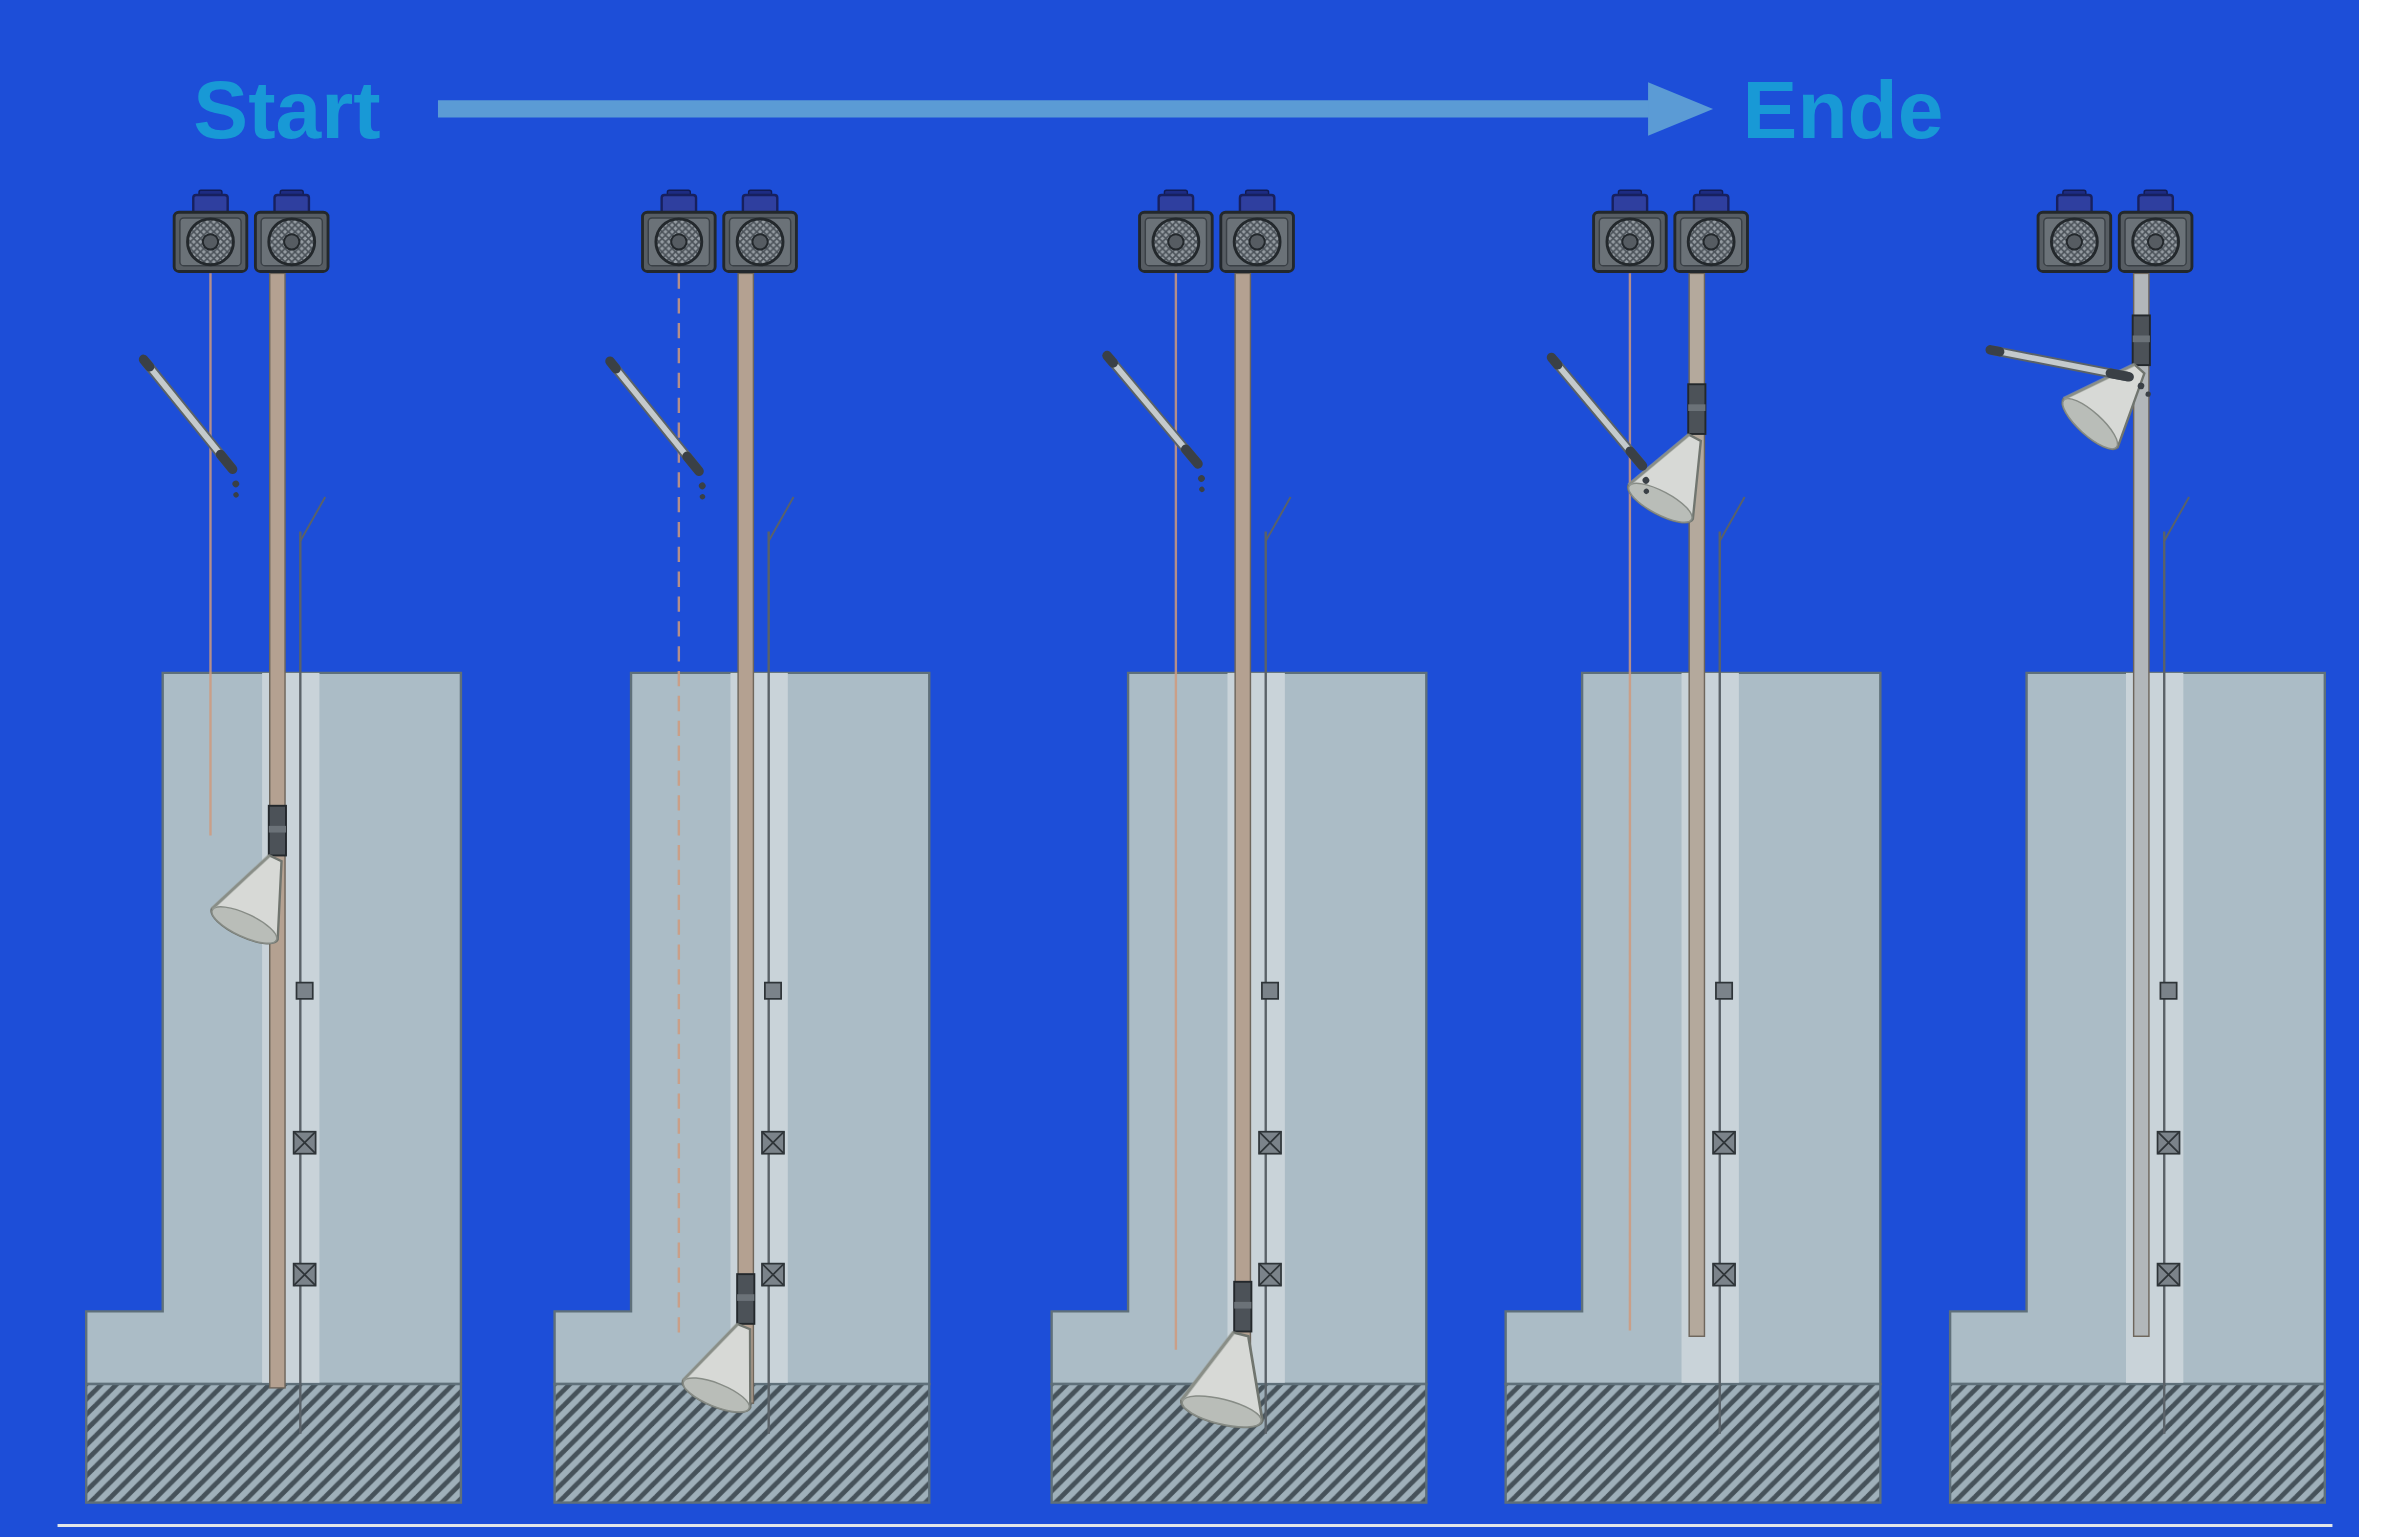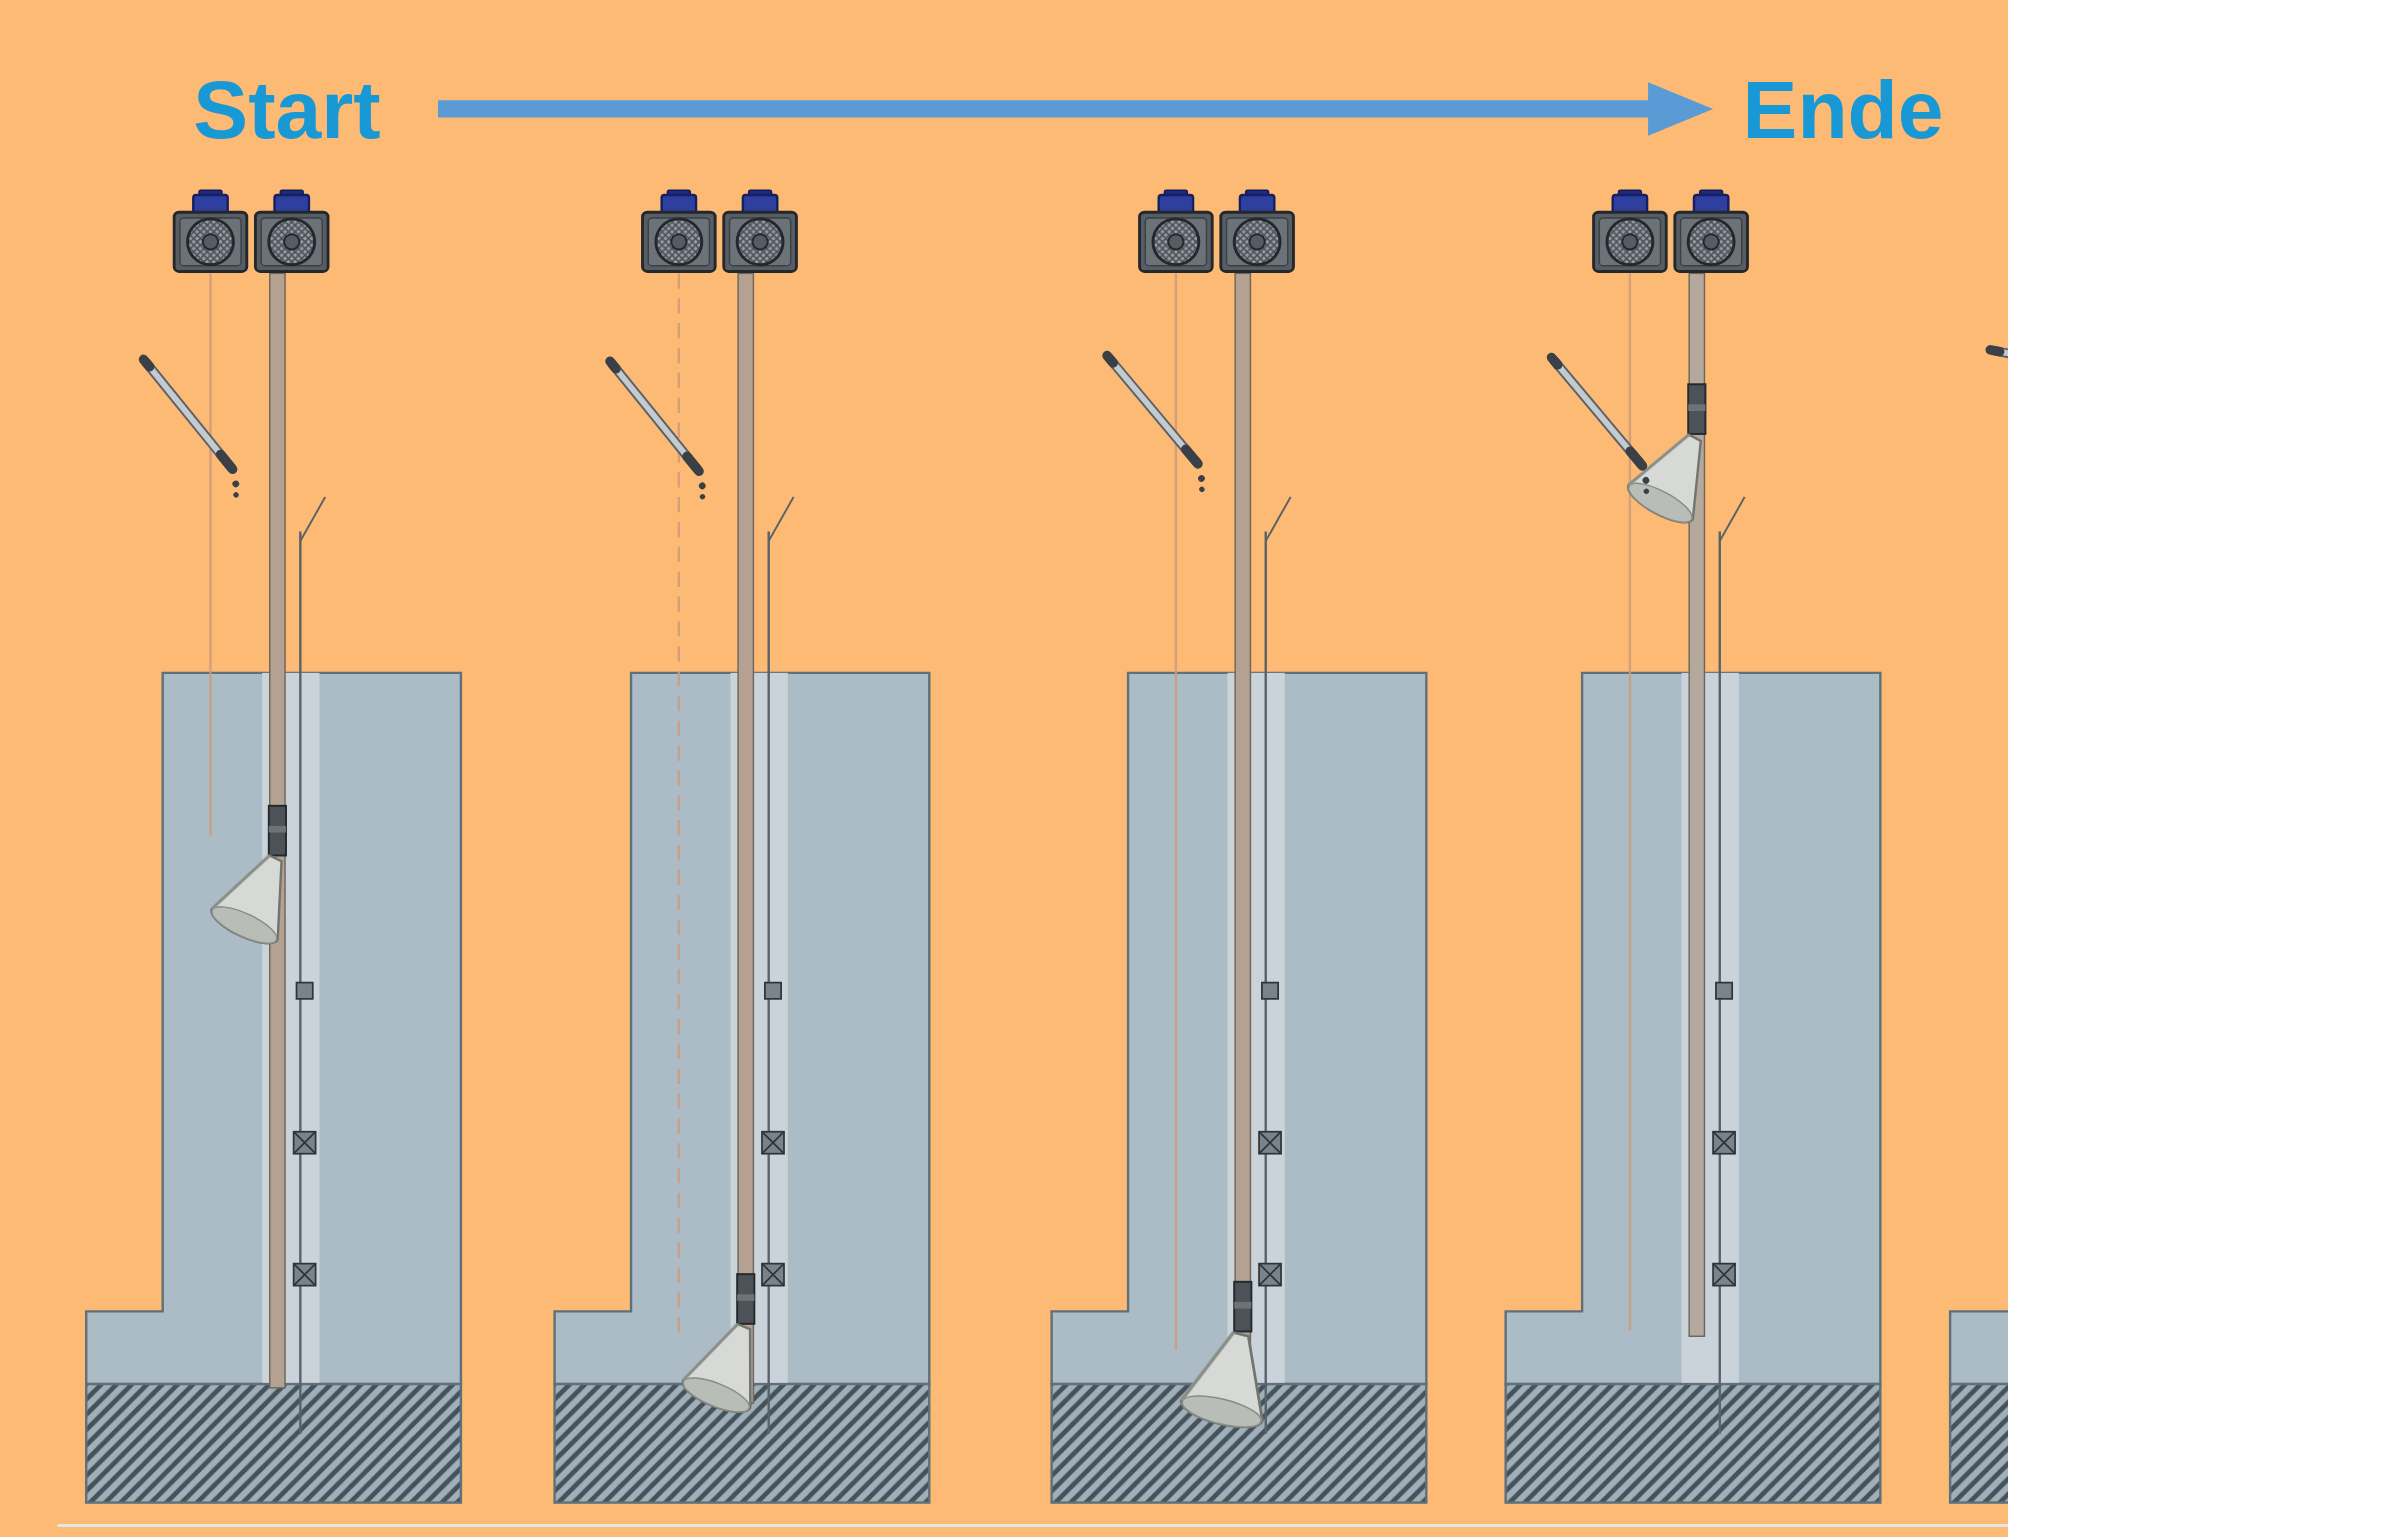--- a/index.html
+++ b/index.html
@@ -2,23 +2,23 @@
 <html><head>
 <meta charset="utf-8">
 <style>
   html, body {
     margin: 0;
     padding: 0;
     background: #ffffff;
   }
   .canvas {
     position: relative;
-    width: 2008px;
+    width: 2359px;
     height: 1537px;
-    background: #fdba74;
+    background: #1d4ed8;
     font-family: "Liberation Sans", sans-serif;
     overflow: hidden;
   }
   svg { display: block; }
   .hdr-label {
     font-family: "Liberation Sans", sans-serif;
     font-weight: bold;
     font-size: 86px;
   }
 </style>

